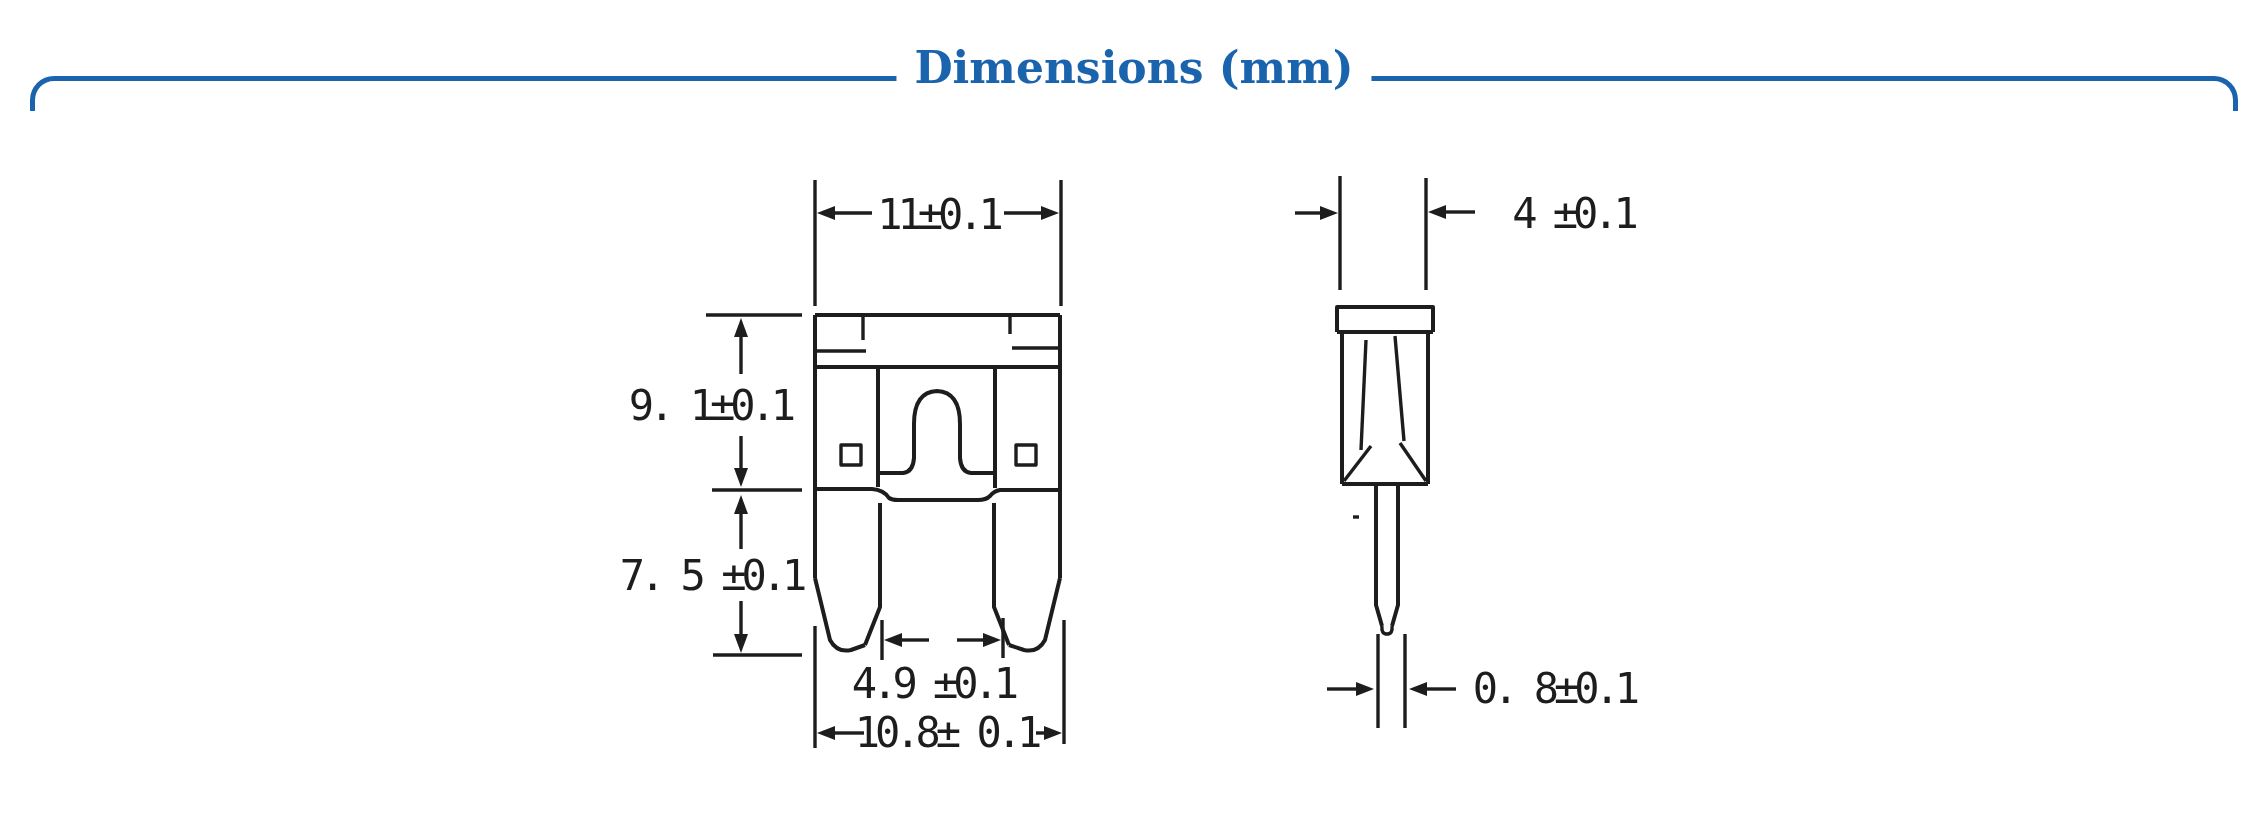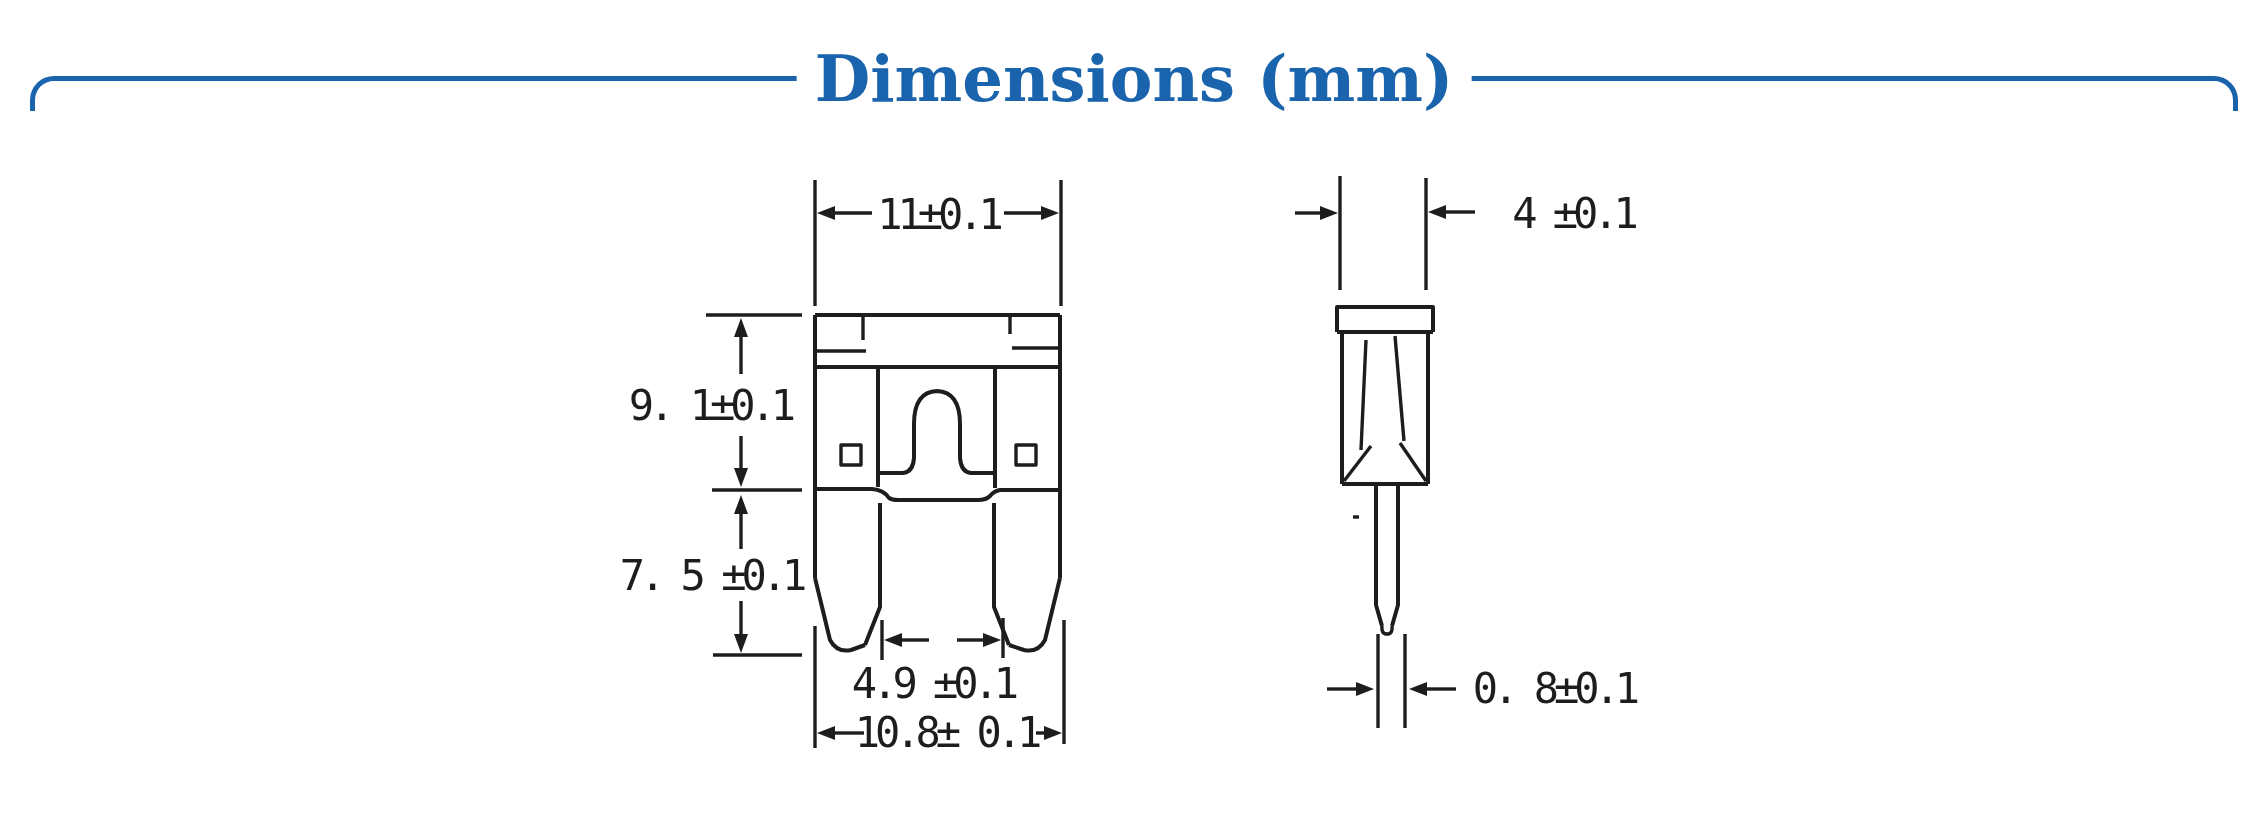--- a/index.html
+++ b/index.html
@@ -7,21 +7,21 @@
 
   
   .frame{
     position:absolute;left:30px;top:76px;width:2198px;height:30px;
     border:5px solid var(--accent);border-bottom:none;
     border-radius:24px 24px 0 0;
   }
   .page-title{
     position:absolute;top:44px;left:50%;transform:translateX(-50%);
     background:#ffffff;padding:0 18px;
-    font-family:"DejaVu Serif",serif;font-weight:bold;font-size:64px;line-height:1.1;
+    font-family:"DejaVu Serif",serif;font-weight:bold;font-size:44px;line-height:1.1;
     color:var(--accent);white-space:nowrap;z-index:2;
   }
 
   
   svg.drawing{position:absolute;left:0;top:0;}
   .stroke{fill:none;stroke:var(--ink);stroke-width:4;stroke-linecap:butt;stroke-linejoin:round;}
   .thin{stroke-width:3.4;}
   .ah{fill:var(--ink);stroke:none;}
   text.dim{
     font-family:"DejaVu Sans Mono",monospace;

